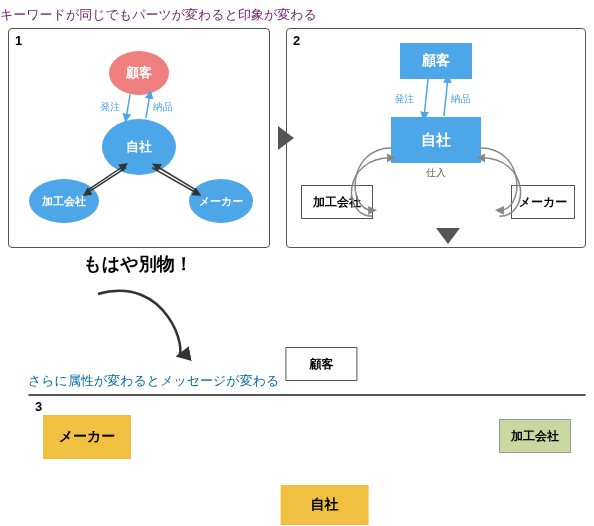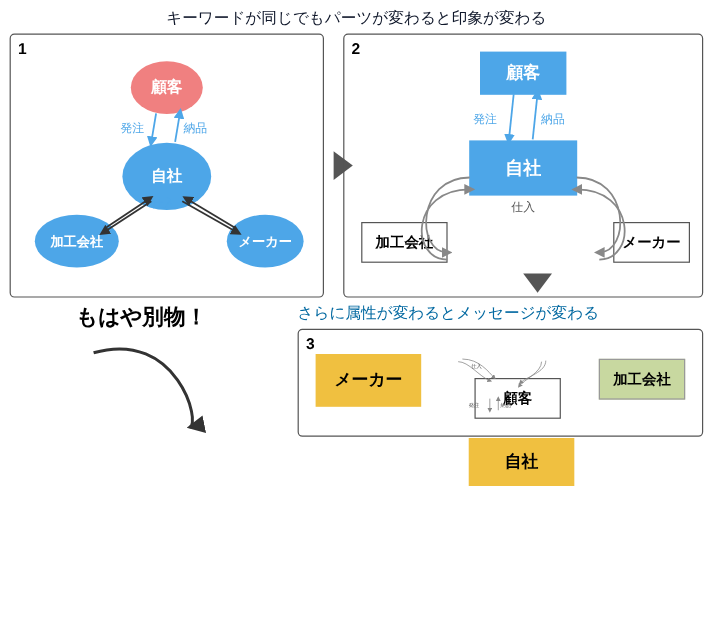--- a/index.html
+++ b/index.html
@@ -14,25 +14,24 @@
 
     .page-container {
       width: 594px;
       height: 526px;
       position: relative;
       background: #fff;
     }
 
     
     .top-title {
-      text-align: center;
       font-size: 13px;
       padding-top: 6px;
       padding-bottom: 4px;
-      color: #0f172a;
+      color: #701a75;
       font-family: Liberation Mono, monospace;
     }
 
     
     .top-row {
       display: flex;
       flex-direction: row;
       gap: 8px;
       padding: 0 8px;
       margin-bottom: 4px;
@@ -211,23 +210,24 @@
       width: 0;
       height: 0;
       border-left: 12px solid transparent;
       border-right: 12px solid transparent;
       border-top: 16px solid #555;
     }
 
     
     .bottom-row {
       display: flex;
-      flex-direction: row;
-      gap: 20px;
+      flex-direction: column;
+      gap: 8px;
       padding: 0 8px;
+      margin-left: 20px;
     }
 
     .bottom-left {
       width: 220px;
       display: flex;
       flex-direction: column;
       align-items: center;
       justify-content: center;
       position: relative;
     }

